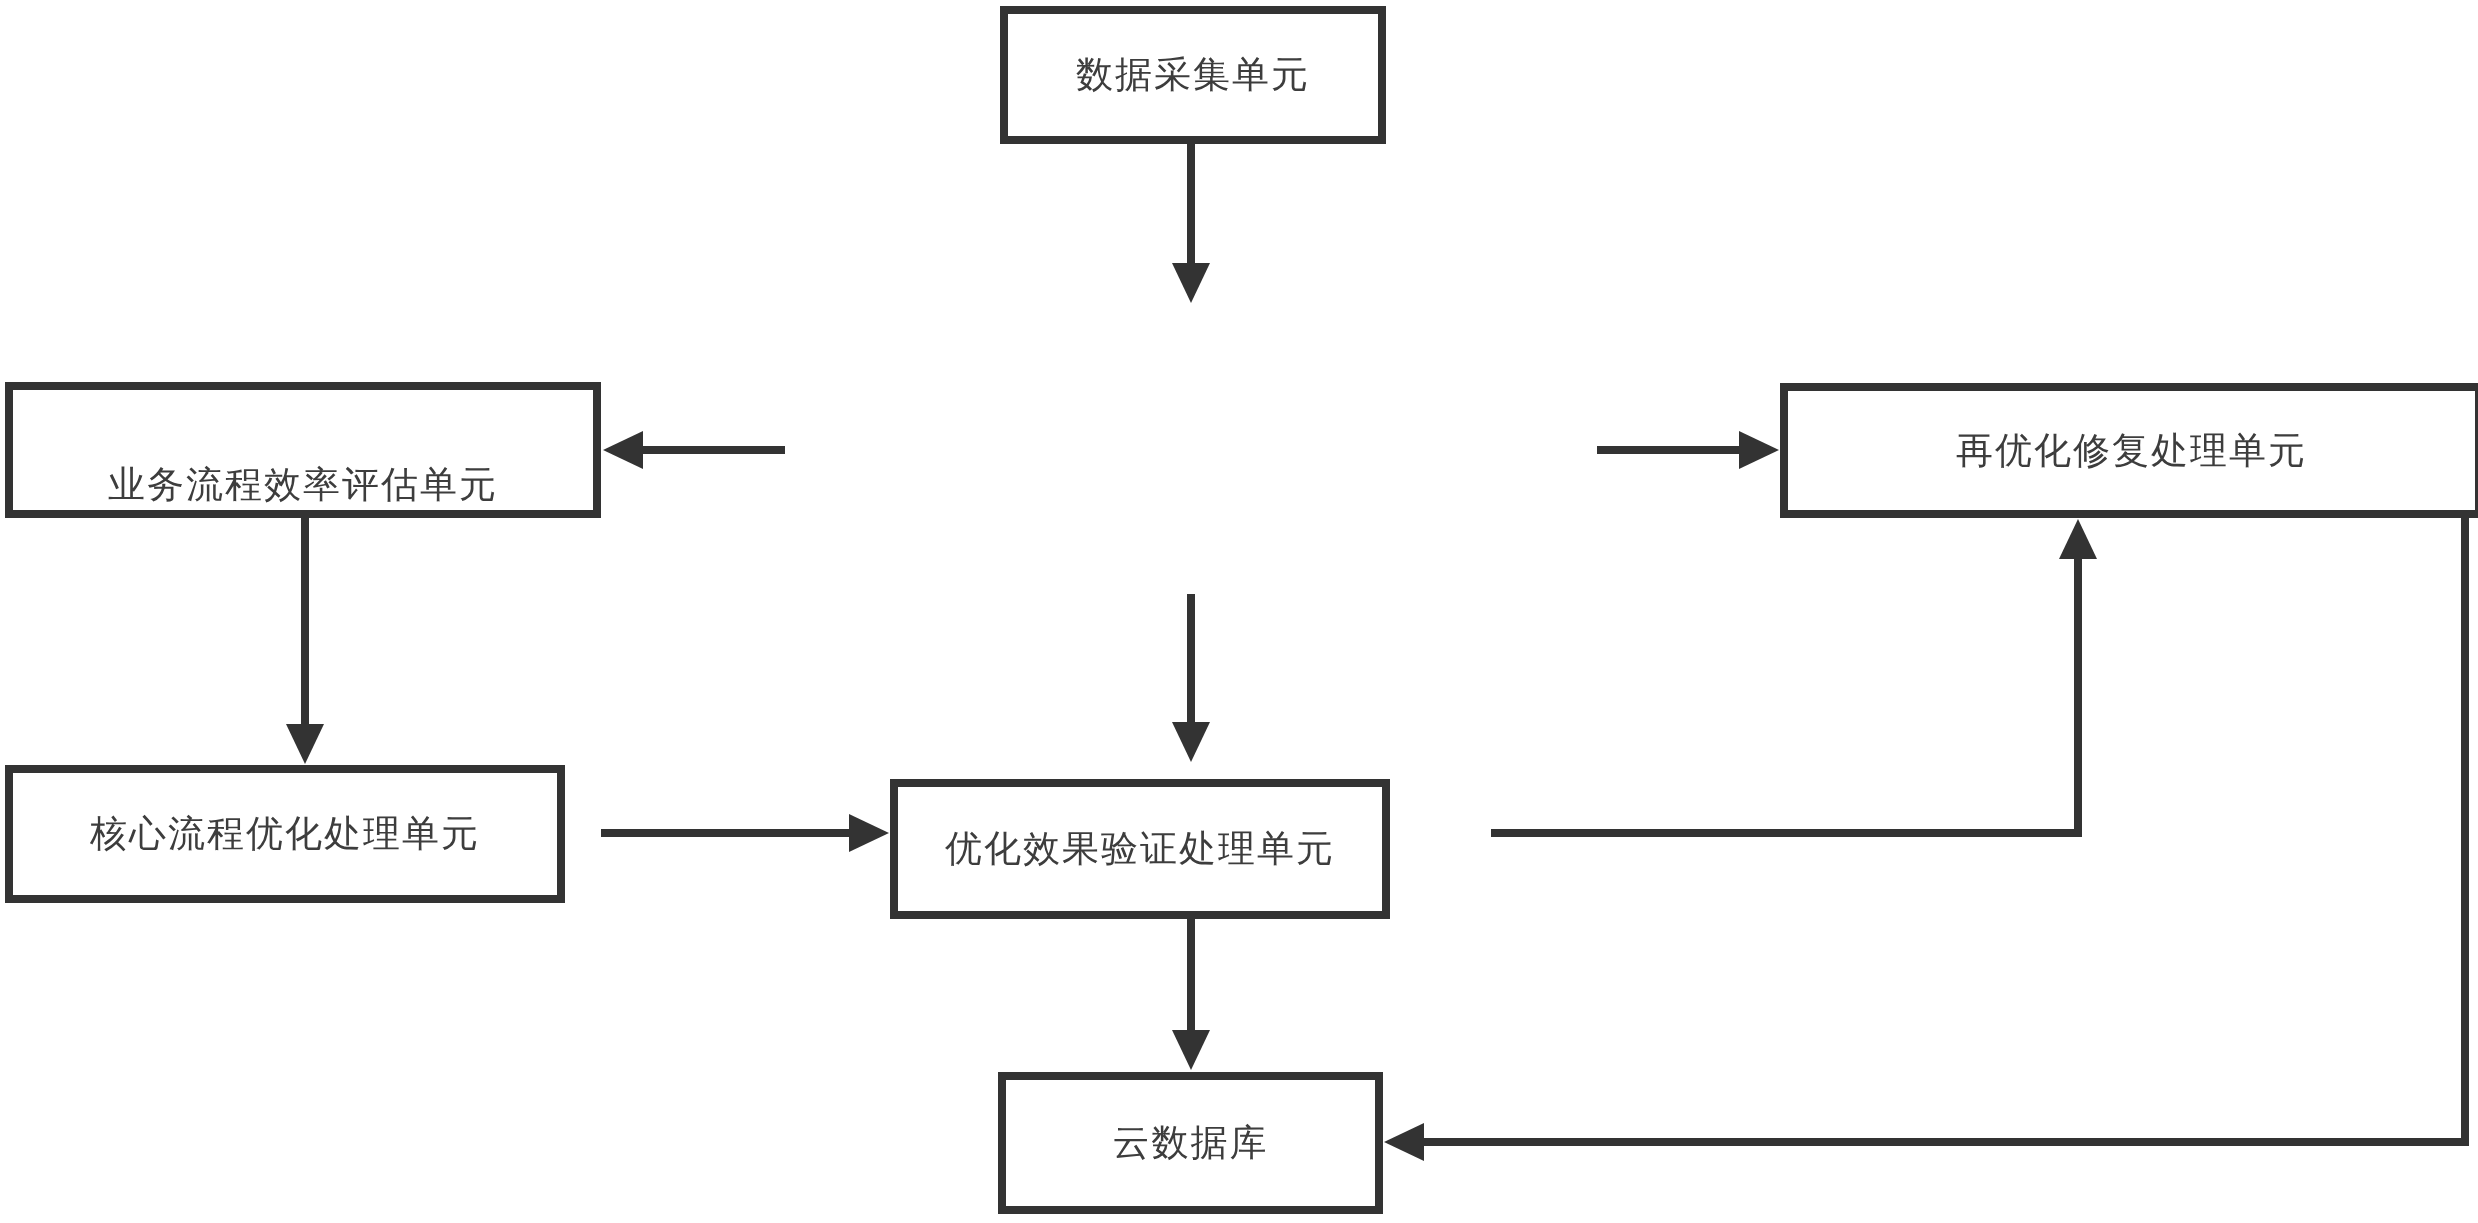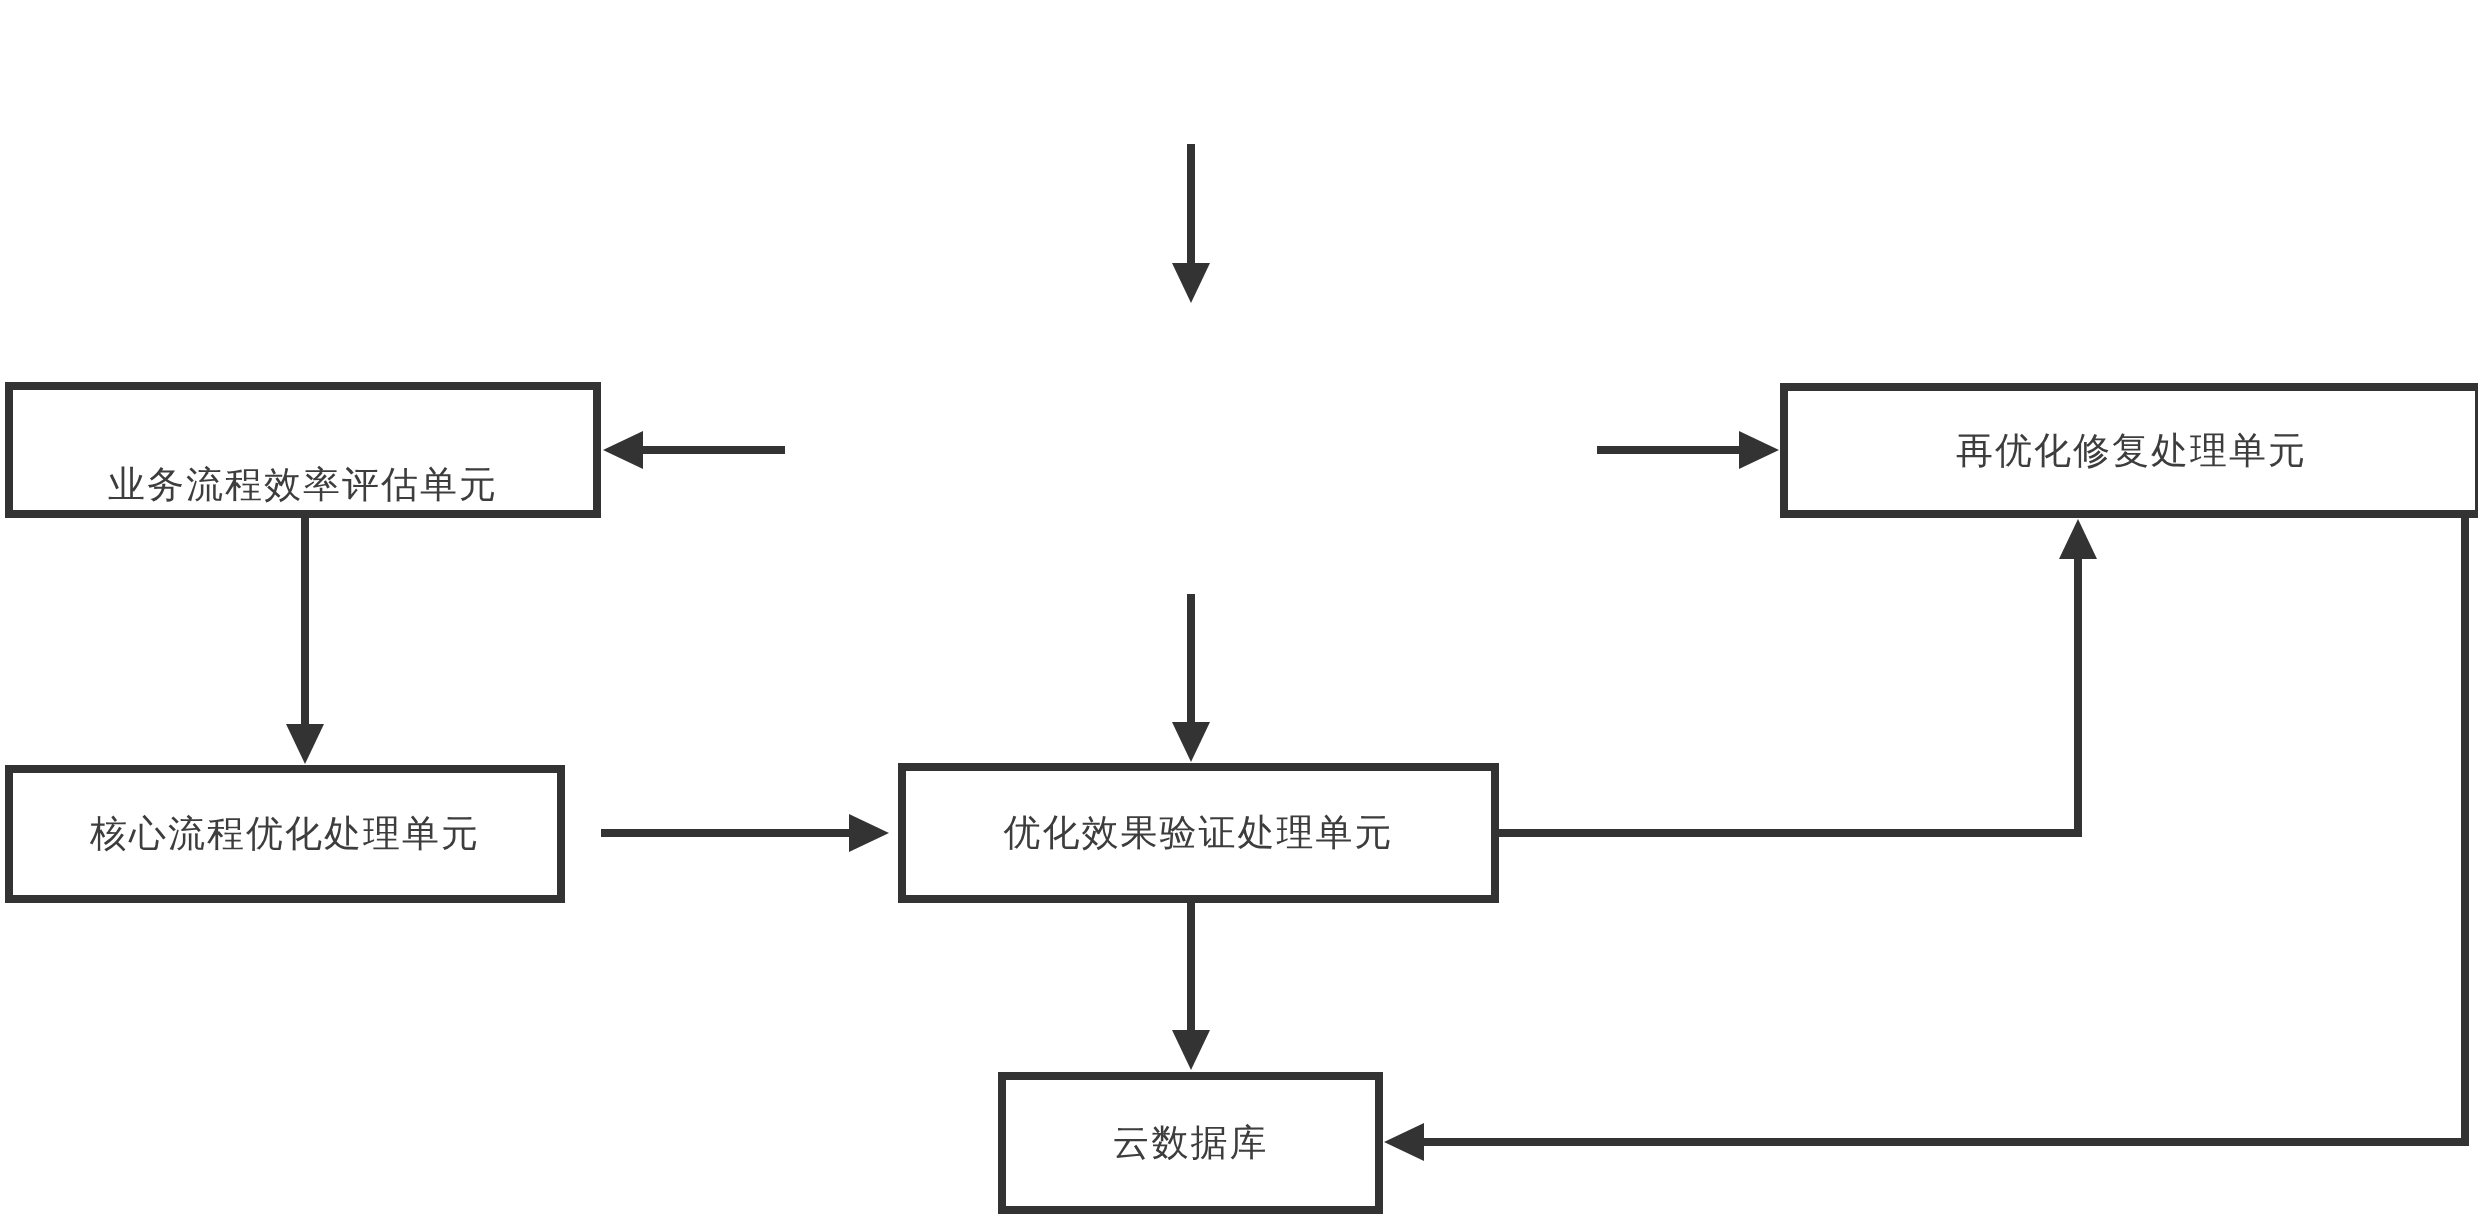--- a/index.html
+++ b/index.html
@@ -28,21 +28,21 @@
     font-size: 37px;
     color: #3d3d3d;
     letter-spacing: 2px;
     white-space: nowrap;
   }
   #n-data-collection   { left: 1000px; top: 6px;    width: 386px; height: 138px; }
   #n-cloud-database    { left: 785px;  top: 306px;  width: 812px; height: 288px; }
   #n-efficiency-eval   { left: 5px;    top: 382px;  width: 596px; height: 136px; align-items: flex-end; }
   #n-reopt-repair      { left: 1780px; top: 383px;  width: 703px; height: 135px; }
   #n-core-optimization { left: 5px;    top: 765px;  width: 560px; height: 138px; }
-  #n-opt-verification  { left: 890px;  top: 763px;  width: 601px; height: 140px; margin-left: 8px; }
+  #n-opt-verification  { left: 890px;  top: 779px;  width: 500px; height: 140px; }
   #n-display-terminal  { left: 998px;  top: 1072px; width: 385px; height: 142px; }
   .edge-line { stroke: #333333; stroke-width: 8; fill: none; }
   .arrow-head { fill: #333333; stroke: none; }
 </style>
 </head>
 <body>
 
 <div class="canvas">
 
   <svg class="edges-layer" viewBox="0 0 2478 1223" xmlns="http://www.w3.org/2000/svg">
@@ -86,20 +86,23 @@
       <polyline class="edge-line" points="2378,450 2465,450 2465,1142 1422,1142"></polyline>
       <polygon class="arrow-head" points="1384,1142 1424,1123 1424,1161"></polygon>
     </g>
 
     <g>
       <line class="edge-line" x1="1191" y1="903" x2="1191" y2="1032"></line>
       <polygon class="arrow-head" points="1191,1070 1172,1030 1210,1030"></polygon>
     </g>
   </svg>
 
+  <div class="node" id="n-data-collection">
+    <span>数据采集单元</span>
+  </div>
 
 
   <div class="node" id="n-efficiency-eval">
     <span>业务流程效率评估单元</span>
   </div>
 
   <div class="node" id="n-reopt-repair">
     <span>再优化修复处理单元</span>
   </div>
 

